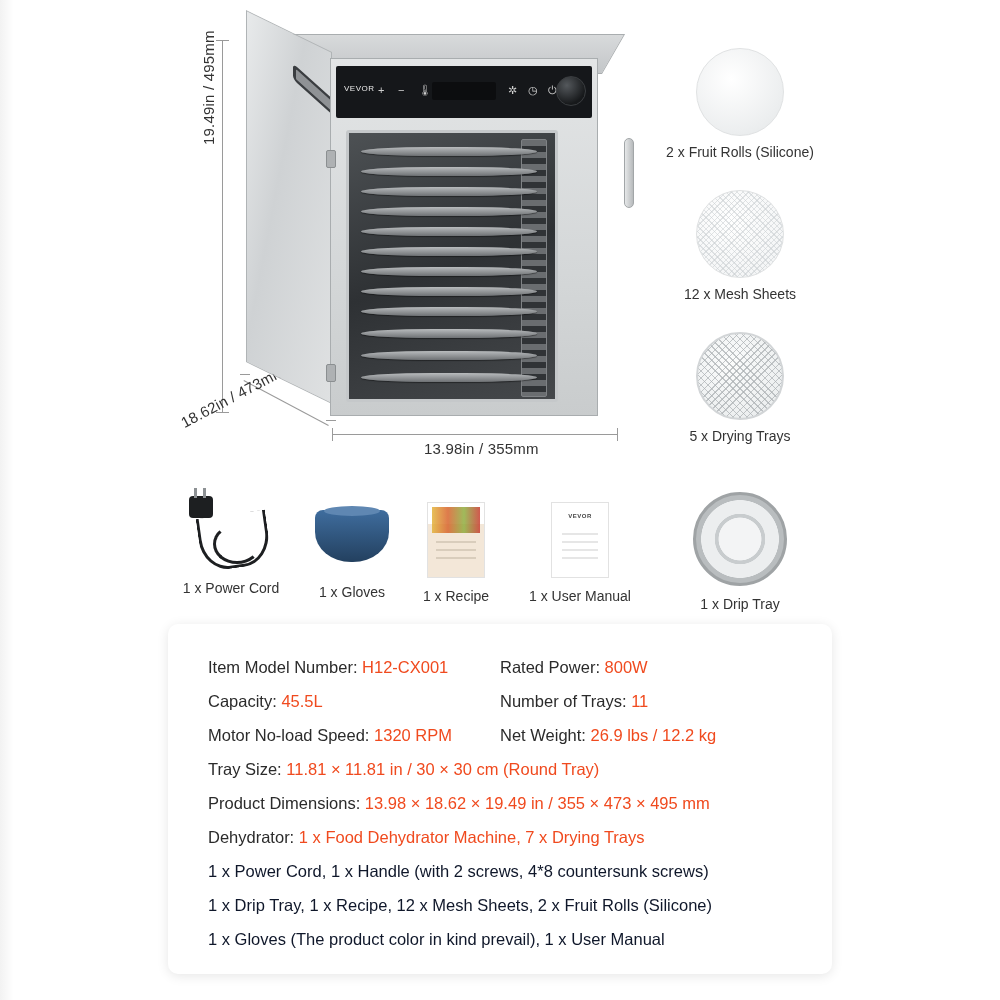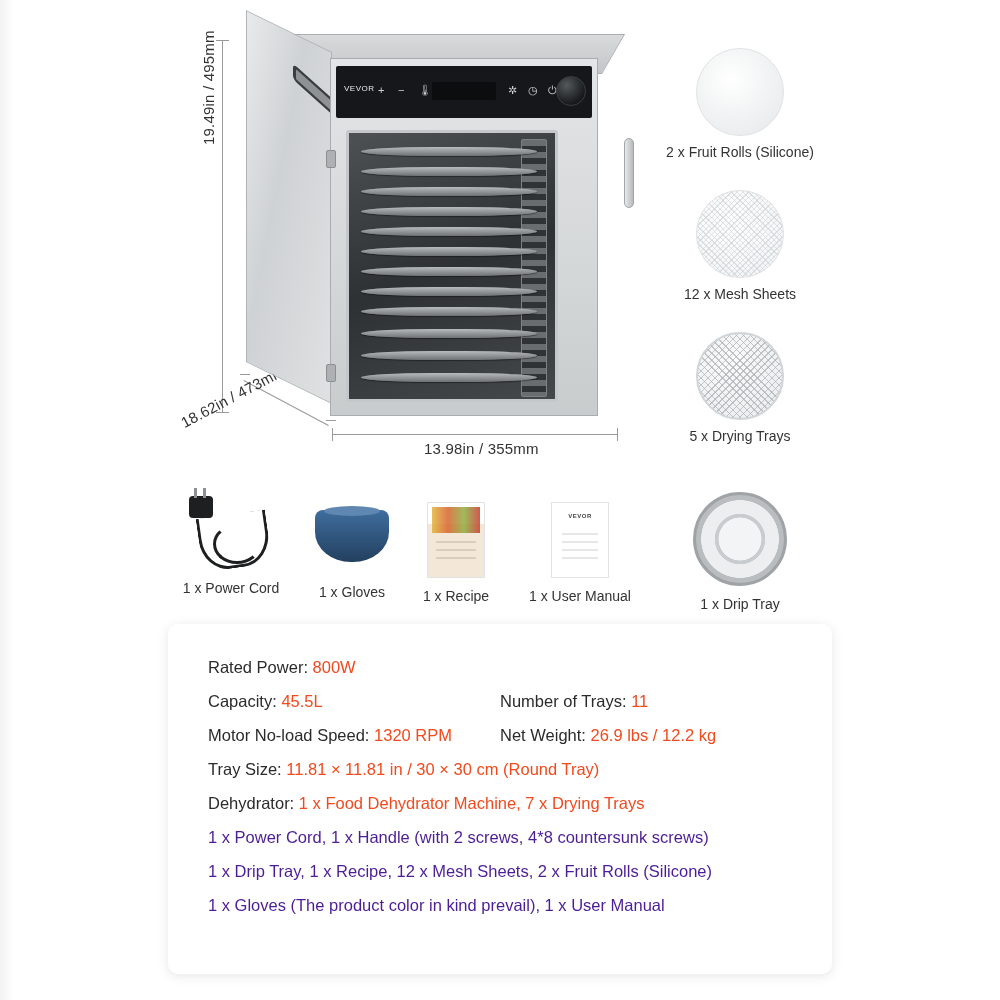--- a/index.html
+++ b/index.html
@@ -283,21 +283,21 @@
   }
   .spec-row {
     display: flex;
     font-size: 16.5px;
     line-height: 34px;
     color: #2b2b2b;
   }
   .spec-col { width: 50%; }
   .spec-full { width: 100%; }
   .val { color: #f04a1e; }
-  .line-all { color: #4c1d95; font-size: 16.5px; line-height: 34px; }
+  .line-all { color: #0f172a; font-size: 16.5px; line-height: 34px; }
   .spec-label { color: #2b2b2b; }
 
   
   #page:before {
     content:""; position:absolute; left:0; top:0; width:14px; height:1000px;
     background: linear-gradient(90deg, rgba(0,0,0,.05), rgba(0,0,0,0));
     pointer-events:none;
   }
 </style>
 </head>
@@ -412,20 +412,24 @@
 
   <div class="bacc" style="left:678px; top:492px; width:124px;">
     <div class="disc disc-drip"></div>
     <div class="cap">1 x Drip Tray</div>
   </div>
 
   <div id="spec">
 
     <div class="spec-row">
       <div class="spec-col">
+        <span class="spec-label">Item Model Number:</span>
+        <span class="val">H12-CX001</span>
+      </div>
+      <div class="spec-col">
         <span class="spec-label">Rated Power:</span>
         <span class="val">800W</span>
       </div>
     </div>
 
     <div class="spec-row">
       <div class="spec-col">
         <span class="spec-label">Capacity:</span>
         <span class="val">45.5L</span>
       </div>
@@ -446,20 +450,26 @@
       </div>
     </div>
 
     <div class="spec-row">
       <div class="spec-full">
         <span class="spec-label">Tray Size:</span>
         <span class="val">11.81 × 11.81 in / 30 × 30 cm (Round Tray)</span>
       </div>
     </div>
 
+    <div class="spec-row">
+      <div class="spec-full">
+        <span class="spec-label">Product Dimensions:</span>
+        <span class="val">13.98 × 18.62 × 19.49 in / 355 × 473 × 495 mm</span>
+      </div>
+    </div>
 
     <div class="spec-row">
       <div class="spec-full">
         <span class="spec-label">Dehydrator:</span>
         <span class="val">1 x Food Dehydrator Machine, 7 x Drying Trays</span>
       </div>
     </div>
 
     <div class="line-all">1 x Power Cord, 1 x Handle (with 2 screws, 4*8 countersunk screws)</div>
     <div class="line-all">1 x Drip Tray, 1 x Recipe, 12 x Mesh Sheets, 2 x Fruit Rolls (Silicone)</div>

